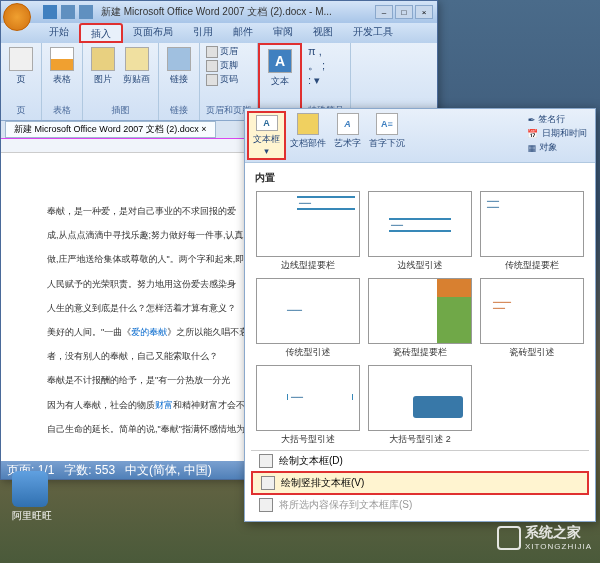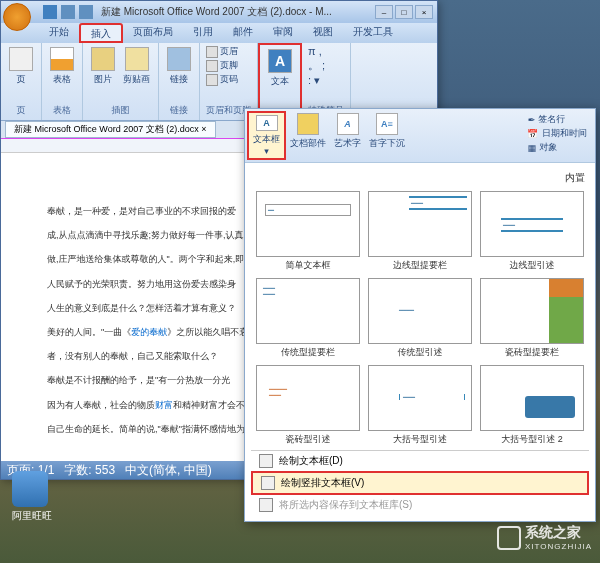--- a/index.html
+++ b/index.html
@@ -35,21 +35,21 @@
 .ruler { height: 14px; background: #f0f4fa; border-bottom: 1px solid #ccc; }
 
 .textbox-panel { position: absolute; top: 108px; right: 4px; width: 352px; background: linear-gradient(#e8f0fa, #d8e8f8); border: 1px solid #8aa8cc; box-shadow: 2px 2px 10px rgba(0,0,0,0.4); }
 .panel-ribbon { height: 54px; background: linear-gradient(#e8f0fa, #d0e0f4); display: flex; padding: 2px; border-bottom: 1px solid #b0c8e0; }
 .panel-btn { display: flex; flex-direction: column; align-items: center; font-size: 9px; color: #2a4a7a; padding: 2px 4px; cursor: pointer; }
 .panel-btn .picon { width: 22px; height: 22px; background: #fff; border: 1px solid #aaa; margin-bottom: 2px; }
 .panel-btn.hl-btn { border: 2px solid #e03030; background: #fff4d0; }
 .small-list { display: flex; flex-direction: column; gap: 1px; margin-left: auto; padding: 2px 6px; font-size: 9px; }
 .small-list-item { display: flex; align-items: center; gap: 3px; color: #2a4a7a; }
 .gallery { background: #fff; padding: 6px; }
-.gallery-header { font-size: 10px; color: #333; padding: 2px 4px; font-weight: normal; text-align: right; }
+.gallery-header { font-size: 10px; color: #333; padding: 2px 4px; font-weight: bold; }
 .gallery-grid { display: grid; grid-template-columns: repeat(3, 1fr); gap: 6px; padding: 4px; }
 .gallery-item { display: flex; flex-direction: column; align-items: center; gap: 2px; }
 .thumb { width: 104px; height: 66px; background: #fff; border: 1px solid #999; position: relative; }
 .thumb-label { font-size: 9px; color: #333; text-align: center; }
 .gallery-footer { border-top: 1px solid #ccc; }
 .footer-item { padding: 3px 8px; font-size: 10px; display: flex; align-items: center; gap: 6px; cursor: pointer; }
 .footer-item .fi-icon { width: 14px; height: 14px; border: 1px solid #888; background: #f0f0f0; }
 .footer-item.hl-footer { border: 2px solid #e03030; background: #fff4d0; }
 .thumb-content { position: absolute; font-size: 5px; color: #2a6a9a; }
 .thumb-bar { position: absolute; background: #3888b8; }
@@ -228,26 +228,20 @@
           <span>▦</span>
           <span>对象</span>
         </div>
     </div>
   </div>
   <div class="gallery">
     <div class="gallery-header">内置</div>
     <div class="gallery-grid">
       <div class="gallery-item">
         <div class="thumb">
-            <div class="thumb-content" style="top:12px;left:8px;right:8px;border:1px solid #999;padding:2px">━━</div>
-          </div>
-        <div class="thumb-label">简单文本框</div>
-      </div>
-      <div class="gallery-item">
-        <div class="thumb">
             <div class="thumb-content" style="top:4px;left:40px;right:4px;border-top:2px solid #3888b8;border-bottom:2px solid #3888b8;padding:2px">━━━━</div>
           </div>
         <div class="thumb-label">边线型提要栏</div>
       </div>
       <div class="gallery-item">
         <div class="thumb">
             <div class="thumb-content" style="top:26px;left:20px;right:20px;border-top:2px solid #3888b8;border-bottom:2px solid #3888b8;padding:2px">━━━━</div>
           </div>
         <div class="thumb-label">边线型引述</div>
       </div>

